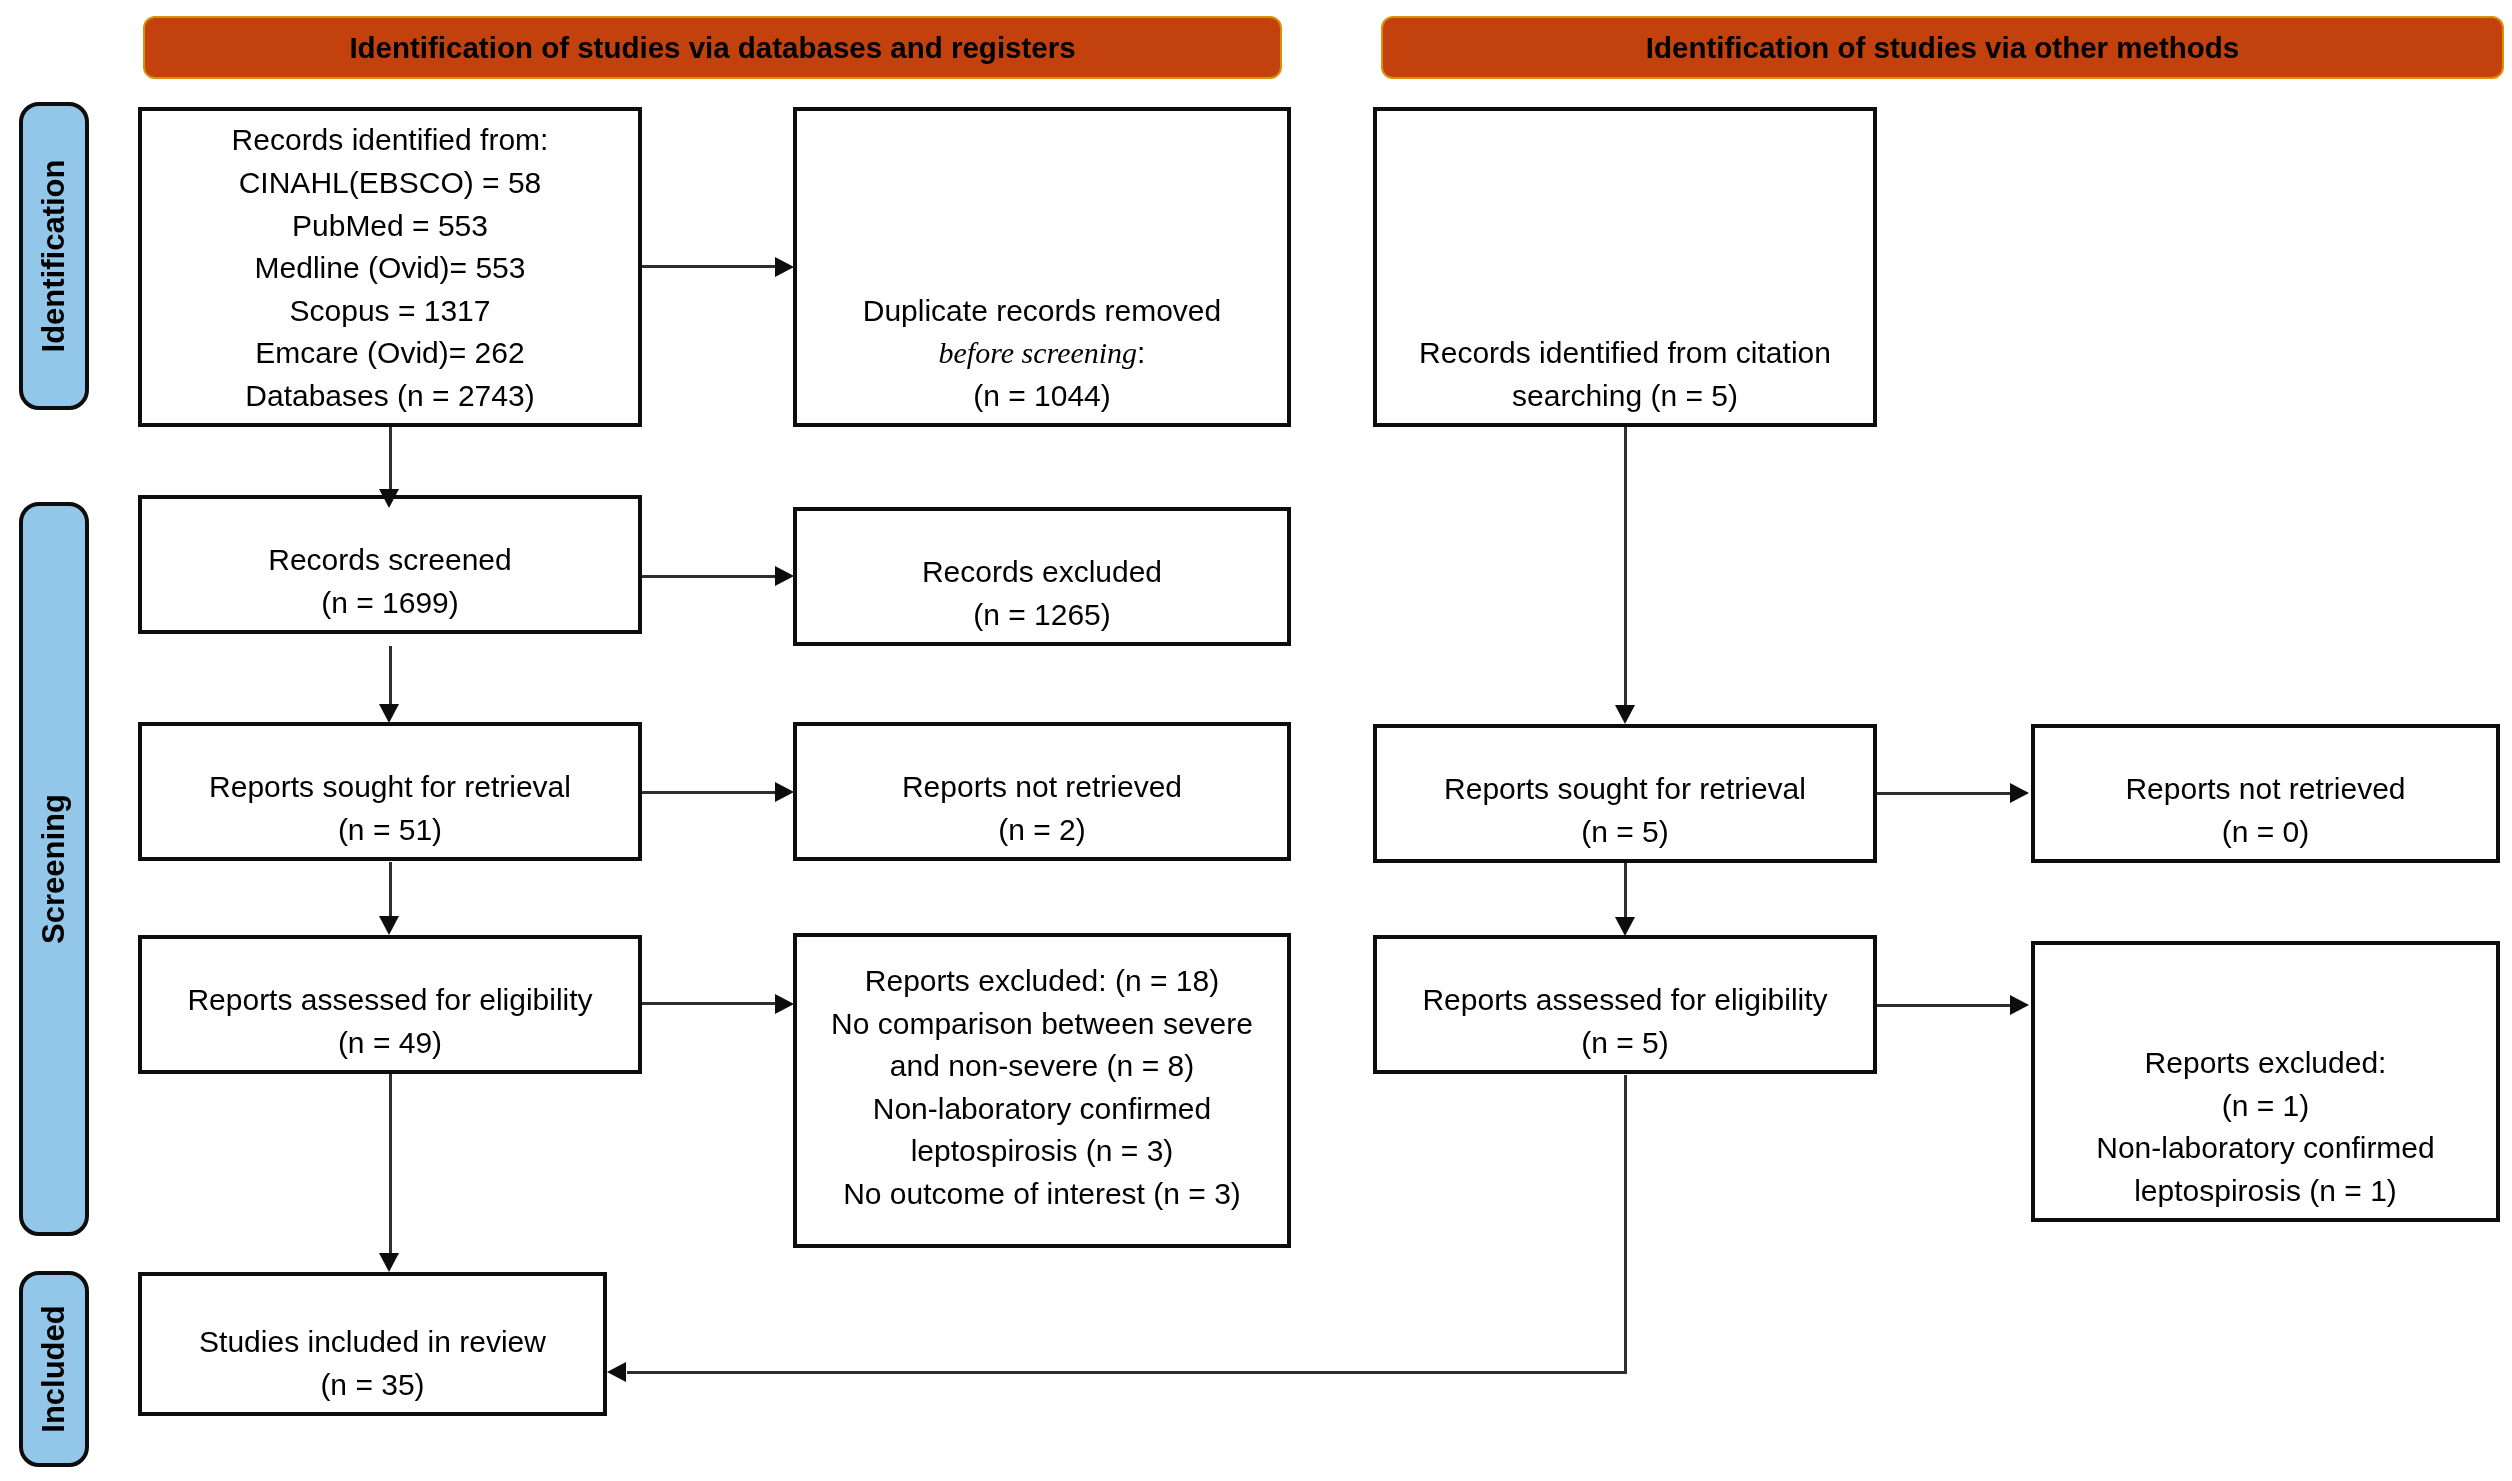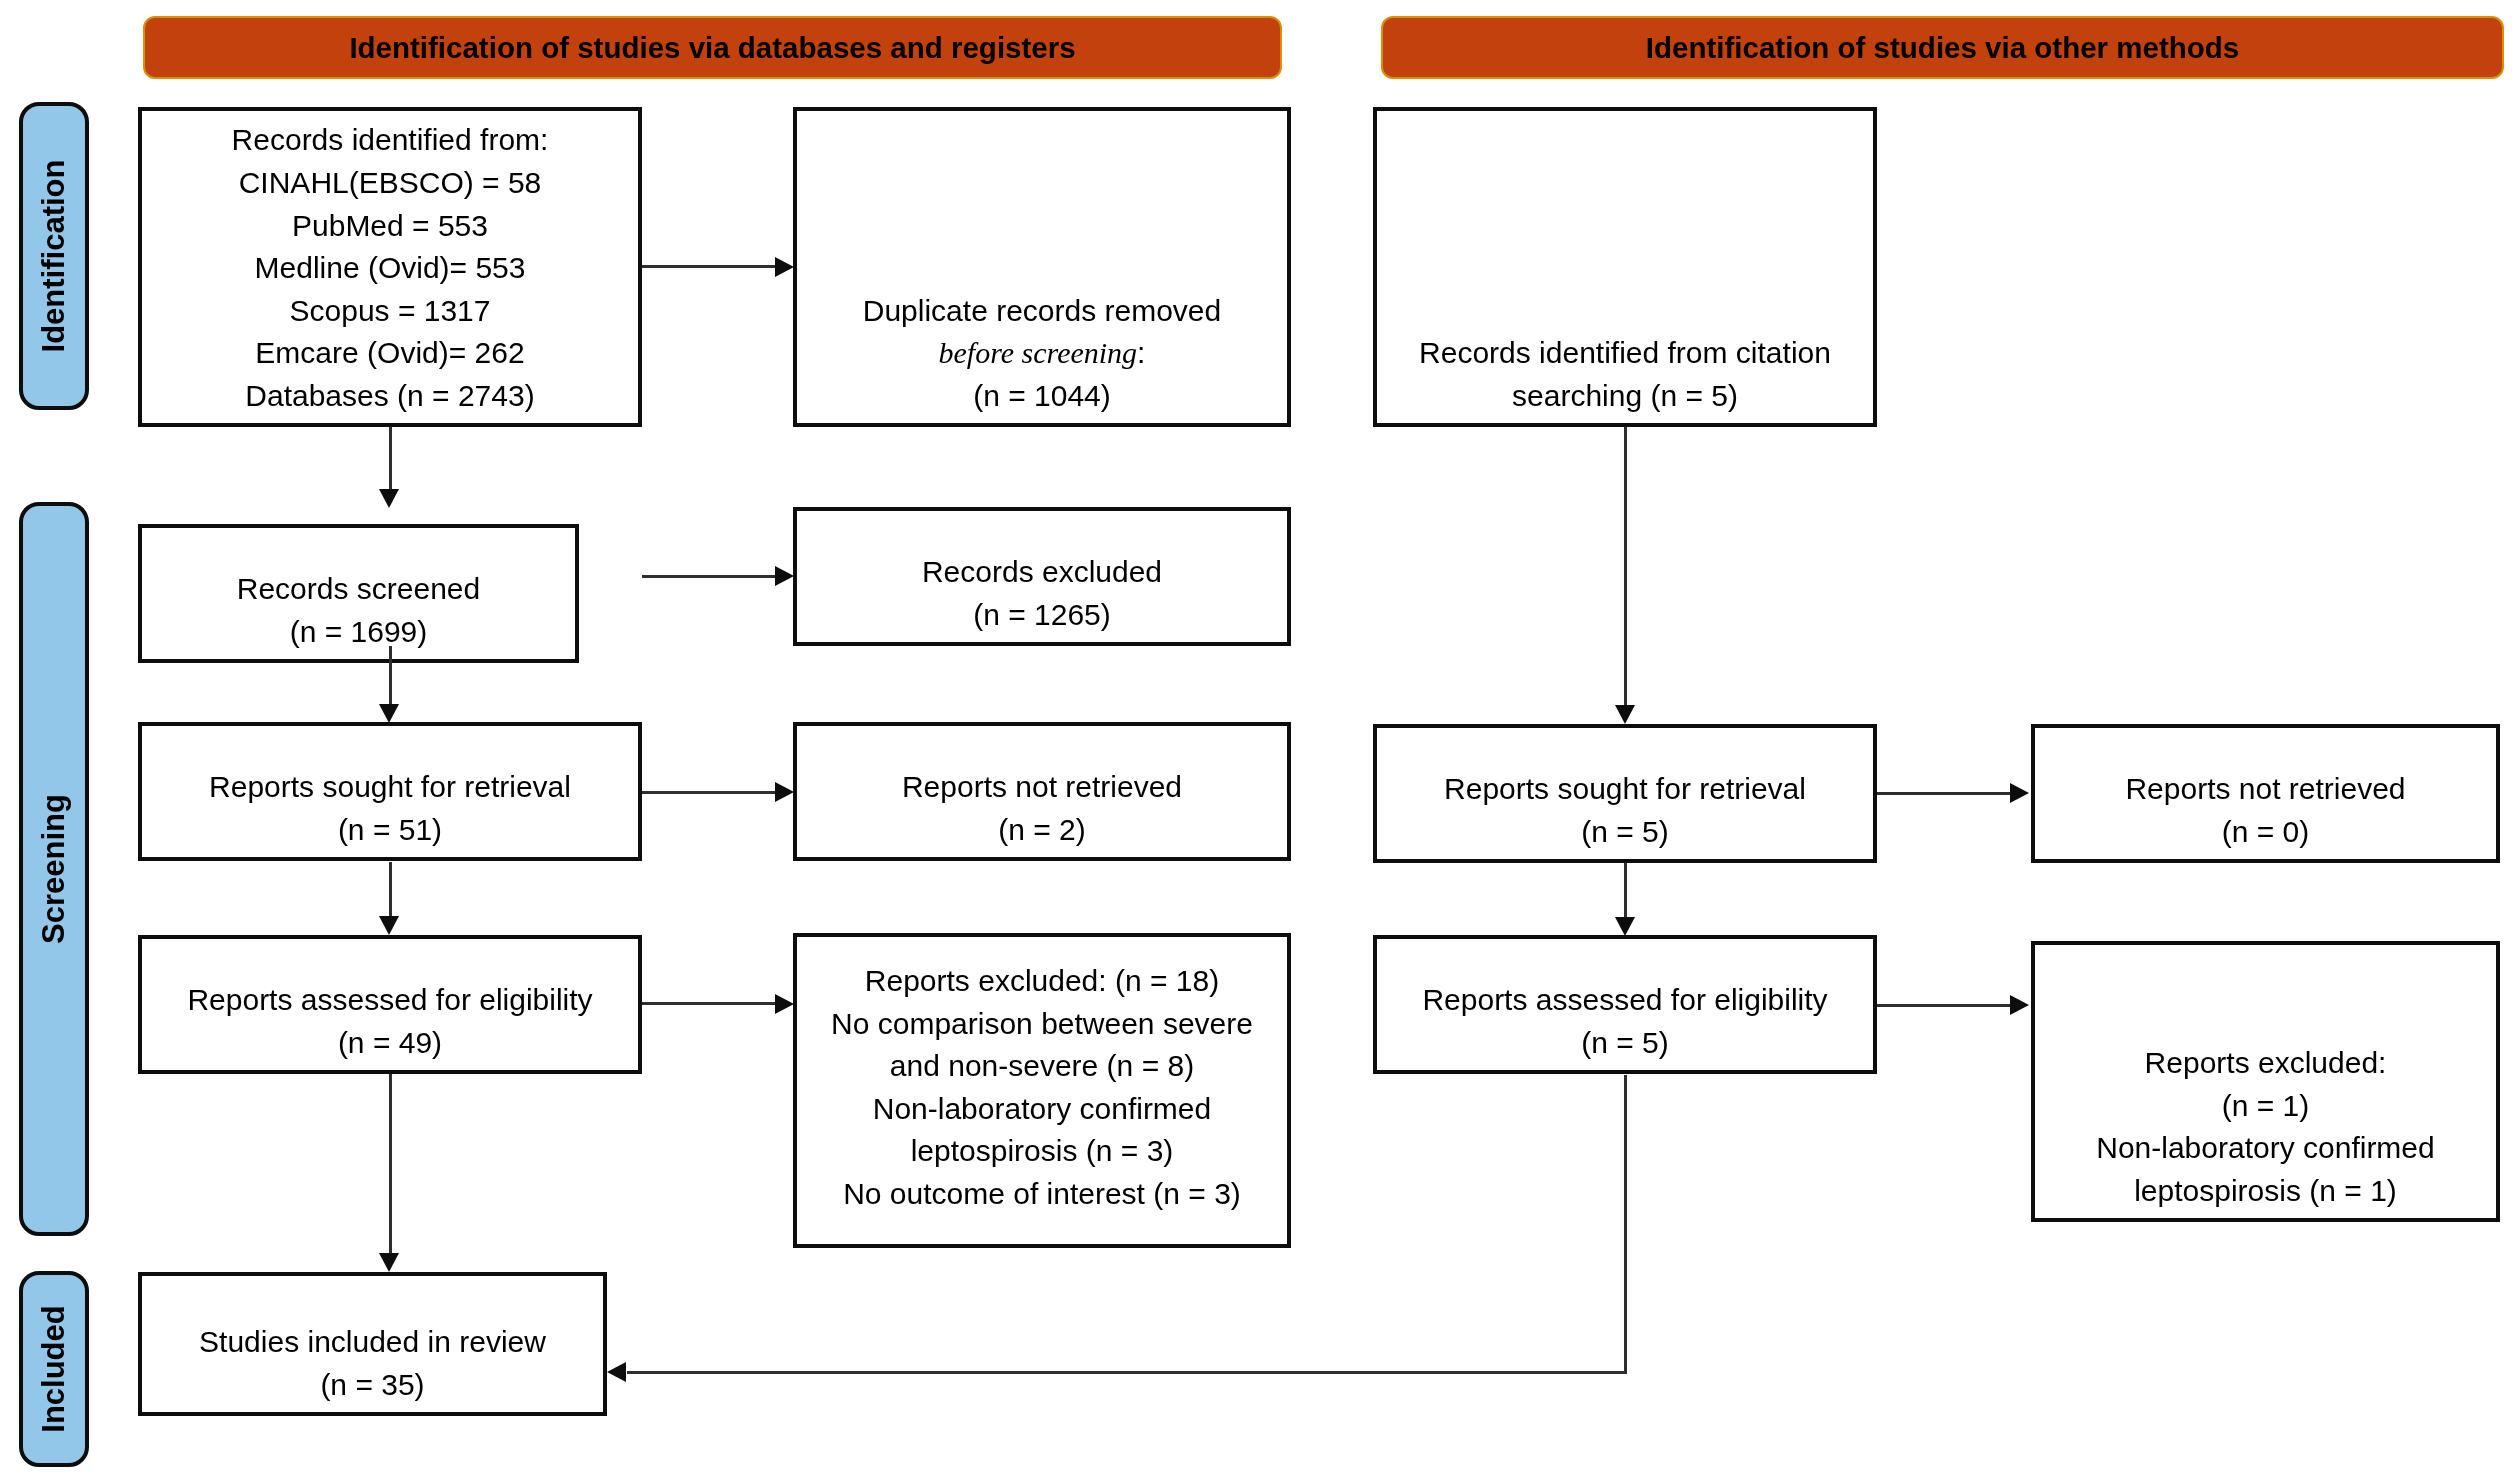--- a/index.html
+++ b/index.html
@@ -115,21 +115,21 @@
     <span class="ln">Duplicate records removed</span>
     <span class="ln"><span class="it">before screening</span><span>:</span></span>
     <span class="ln">(n = 1044)</span>
   </div>
 
   <div class="box" style="left:1373px; top:107px; width:504px; height:320px;">
     <span class="ln">Records identified from citation</span>
     <span class="ln">searching (n = 5)</span>
   </div>
 
-  <div class="box" style="left:138px; top:524px; width:441px; height:139px;">
+  <div class="box" style="left:138px; top:495px; width:504px; height:139px;">
     <span class="ln">Records screened</span>
     <span class="ln">(n = 1699)</span>
   </div>
 
   <div class="box" style="left:793px; top:507px; width:498px; height:139px;">
     <span class="ln">Records excluded</span>
     <span class="ln">(n = 1265)</span>
   </div>
 
   <div class="box" style="left:138px; top:722px; width:504px; height:139px;">

